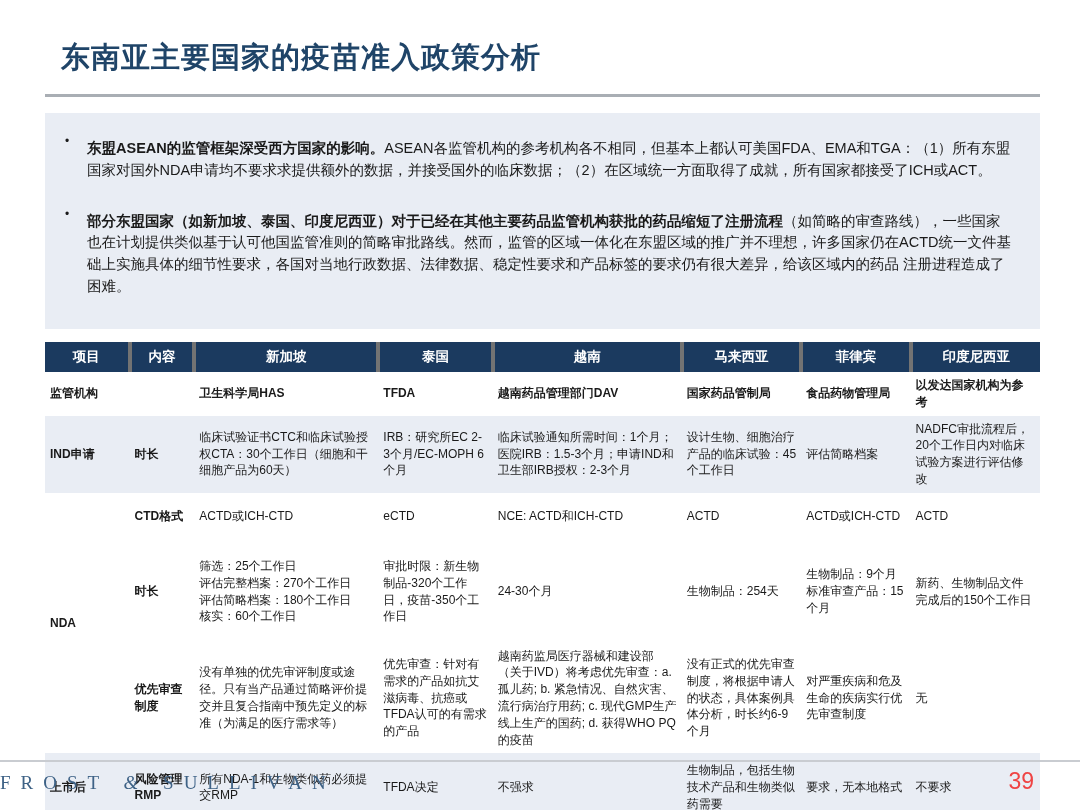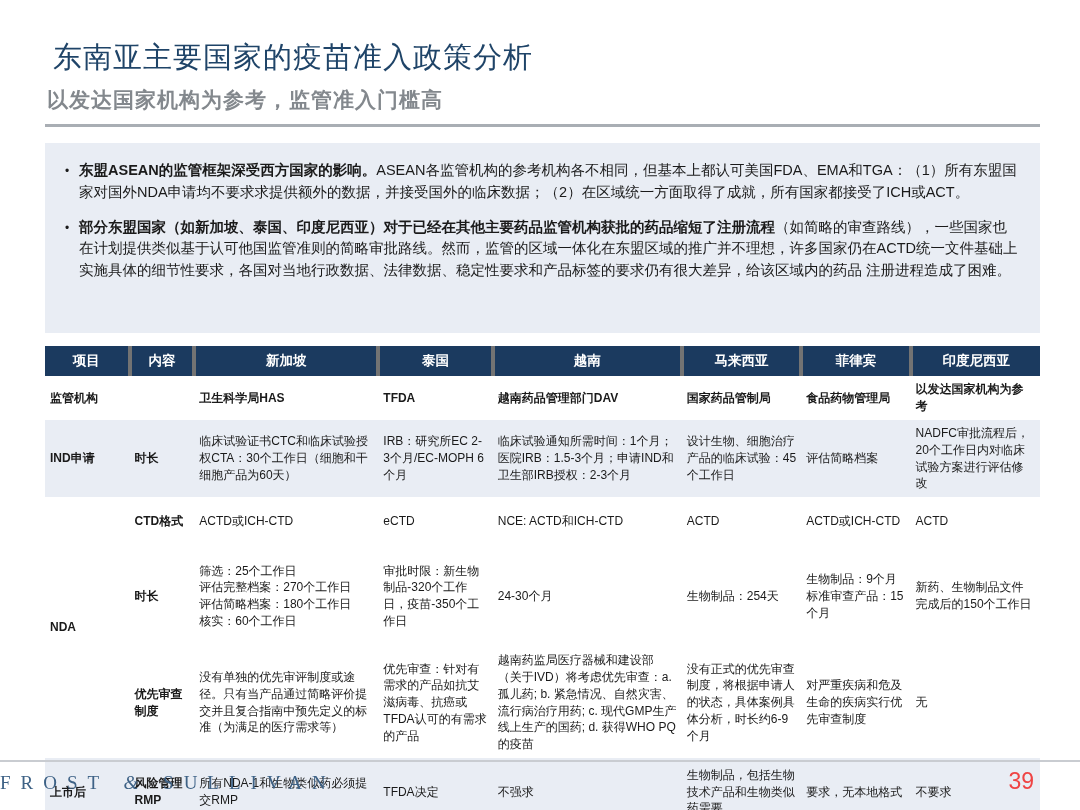--- a/index.html
+++ b/index.html
@@ -1,30 +1,30 @@
 <!DOCTYPE html>
 <html style="--title-blue: #1f4468; --navy: #1b3a5f; --panel-bg: #e9edf4; --row-shade: #e9edf4; --logo-blue: #3e6286;"><head>
 <meta charset="utf-8">
 <style>
   html,body{margin:0;padding:0;background:#fff;}
   .slide{position:relative;width:1080px;height:810px;background:#fff;overflow:hidden;
          font-family:"Liberation Sans","DejaVu Sans",sans-serif;color:#1a1a1a;}
 
   
   .hd{margin:38px 40px 0 45px;width:995px;}
-  .title{margin:8px;color:var(--title-blue,#1f4468);font-size:29px;font-weight:normal;letter-spacing:1px;}
+  .title{margin:16px;color:var(--title-blue,#1f4468);font-size:29px;font-weight:bold;letter-spacing:1px;}
   .subtitle{margin:6px 0 0 2px;color:#83888d;font-size:21px;font-weight:bold;letter-spacing:1px;}
   .hd-rule{height:3px;background:#a9aeb4;margin-top:10px;}
 
   
   .panel{box-sizing:border-box;width:995px;min-height:190px;margin:16px 0 0 45px;
          background:var(--panel-bg,#e9edf4);padding:13px 20px 10px 10px;}
   .bullet{display:flex;font-size:14.5px;line-height:1.5;margin:4px 0 13px 0;}
   .bullet .dot{flex:none;width:24px;text-align:center;font-size:12px;padding-top:2px;}
-  .bullet p{margin:0;}
+  .bullet p{margin:8px;}
   .bullet .lead{font-weight:bold;}
 
   
   table.policy{width:995px;margin:13px 0 0 45px;border-collapse:collapse;table-layout:fixed;}
   table.policy th{background:var(--navy,#1b3a5f);color:#fff;font-size:13.5px;font-weight:bold;
         padding:6px 2px;border-right:4px solid #737373;}
   table.policy th:last-child{border-right:none;}
   table.policy td{font-size:12px;line-height:1.4;text-align:left;vertical-align:middle;
         padding:5px 5px;white-space:pre-line;}
   tr.shaded>td{background:var(--row-shade,#e9edf4);}
@@ -47,21 +47,20 @@
   .logo .amp{font-style:italic;letter-spacing:10px;}
   .pagenum{position:absolute;right:46px;top:768px;font-size:23px;color:#ef4444;}
 </style>
 </head>
 <body>
 
 <div class="slide">
 
   <div class="hd">
     <h1 class="title">东南亚主要国家的疫苗准入政策分析</h1>
-    <div class="subtitle">以发达国家机构为参考，监管准入门槛高</div>
     <div class="hd-rule"></div>
   </div>
 
   <div class="panel">
     <div class="bullet">
       <span class="dot">•</span>
       <p><span class="lead">东盟ASEAN的监管框架深受西方国家的影响。</span><span>ASEAN各监管机构的参考机构各不相同，但基本上都认可美国FDA、EMA和TGA：（1）所有东盟国家对国外NDA申请均不要求求提供额外的数据，并接受国外的临床数据；（2）在区域统一方面取得了成就，所有国家都接受了ICH或ACT。</span></p>
     </div>
     <div class="bullet">
       <span class="dot">•</span>

